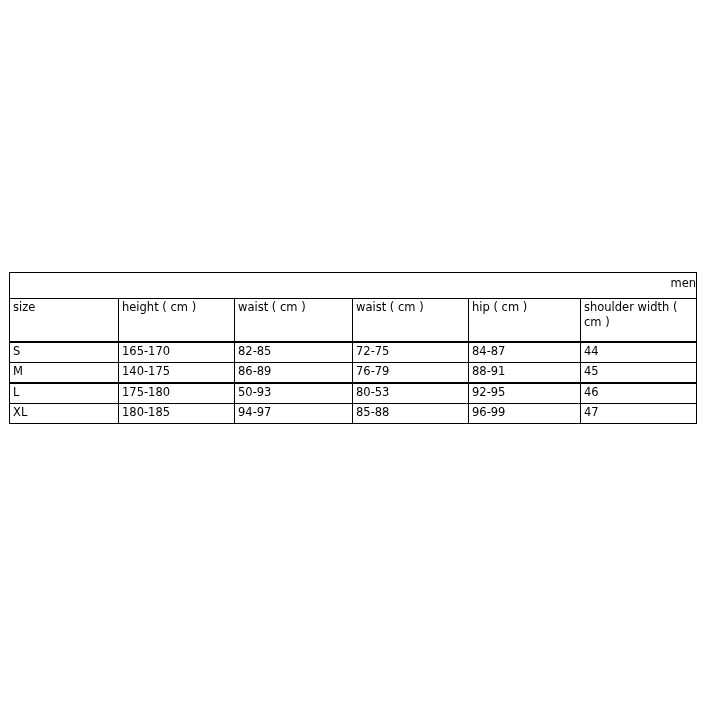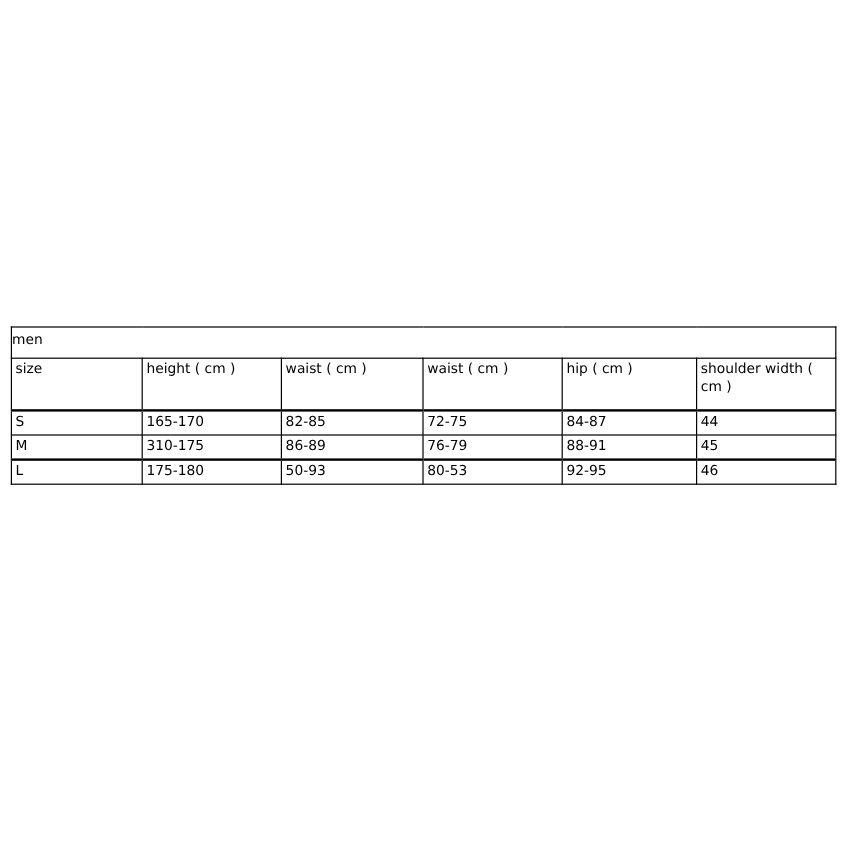--- a/index.html
+++ b/index.html
@@ -45,21 +45,21 @@
   
   col.c-size     { width: 109px; }
   col.c-height   { width: 116px; }
   col.c-bust     { width: 118px; }
   col.c-waist    { width: 116px; }
   col.c-hip      { width: 112px; }
   col.c-shoulder { width: 116px; }
 
   
   tr.title-row td {
-    text-align: left;
+    text-align: right;
     height: 21px;
     padding-top: 3px;
     padding-left: 0;
   }
 
   
   tr.header-row td {
     height: 40px;
     border-bottom-width: 2px;
     margin-left: 46px;
@@ -102,29 +102,37 @@
       <tr class="data-row row-s">
         <td>S</td>
         <td>165-170</td>
         <td>82-85</td>
         <td>72-75</td>
         <td>84-87</td>
         <td>44</td>
       </tr>
       <tr class="data-row row-m">
         <td>M</td>
-        <td>310-175</td>
+        <td>140-175</td>
         <td>86-89</td>
         <td>76-79</td>
         <td>88-91</td>
         <td>45</td>
       </tr>
       <tr class="data-row row-l">
         <td>L</td>
         <td>175-180</td>
         <td>50-93</td>
         <td>80-53</td>
         <td>92-95</td>
         <td>46</td>
       </tr>
+      <tr class="data-row row-xl">
+        <td>XL</td>
+        <td>180-185</td>
+        <td>94-97</td>
+        <td>85-88</td>
+        <td>96-99</td>
+        <td>47</td>
+      </tr>
     </tbody>
   </table>
 </div>
 
 </body></html>

